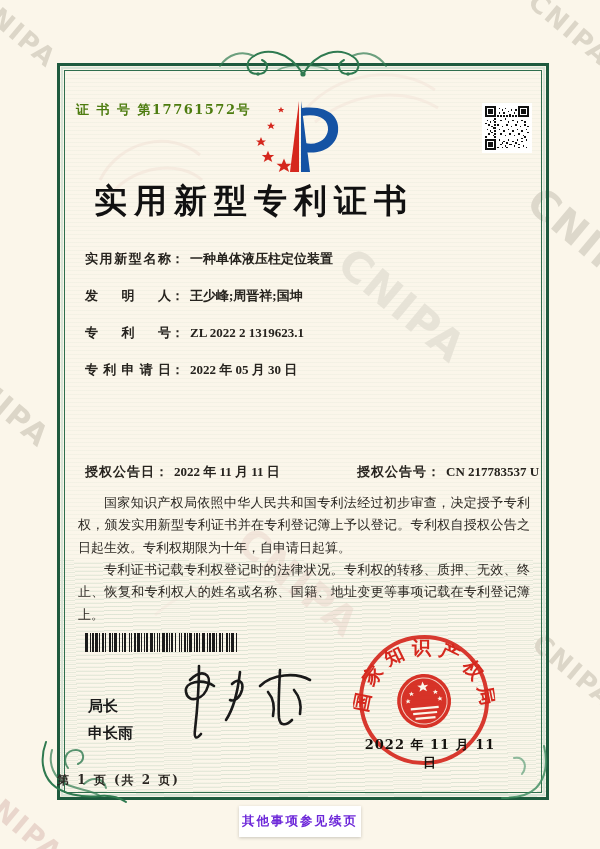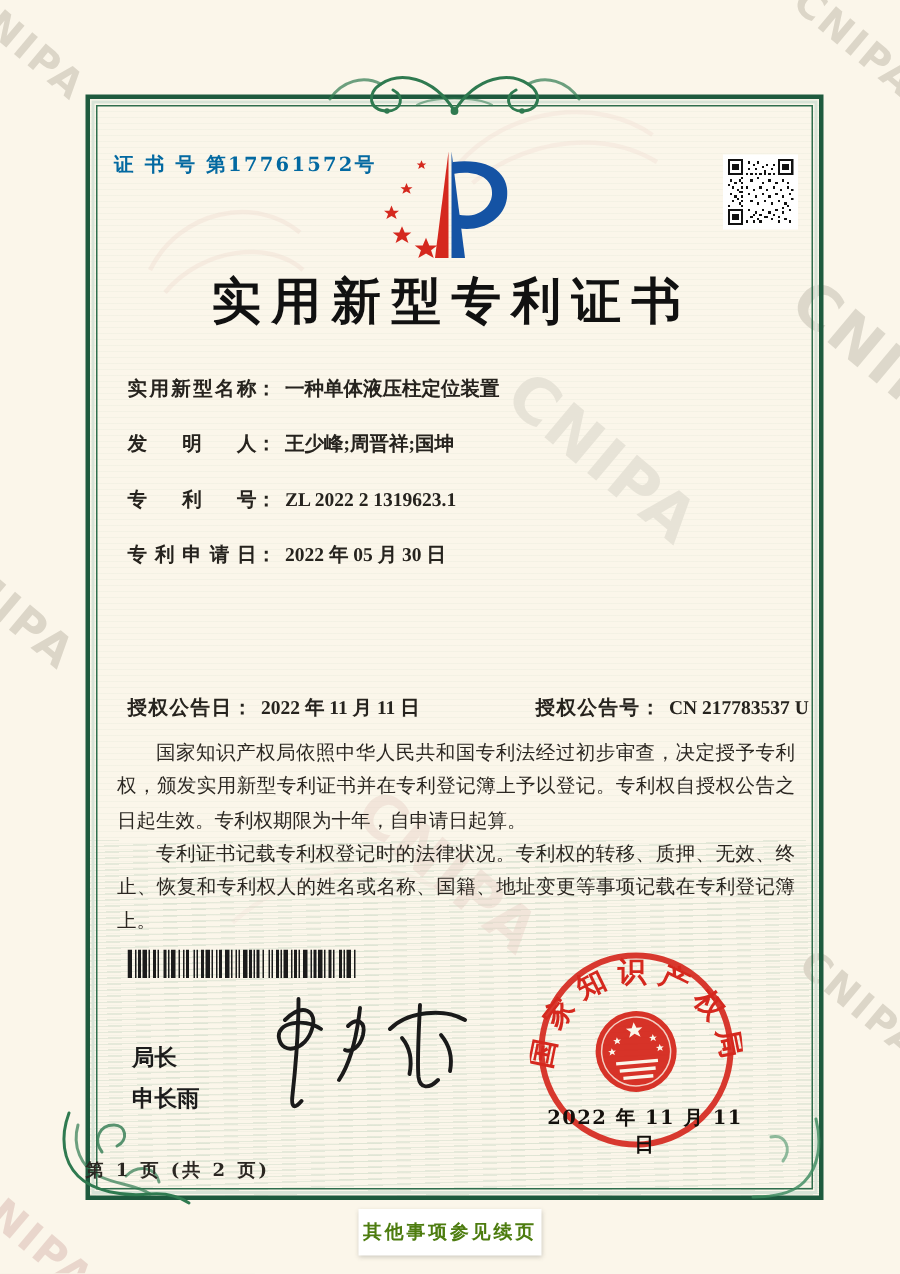--- a/index.html
+++ b/index.html
@@ -26,25 +26,25 @@
     background:repeating-linear-gradient(178deg, rgba(100,155,120,0.16) 0 1px, transparent 1px 4px);
     opacity:.9;pointer-events:none;}
   .pinkswirl{position:absolute;pointer-events:none;opacity:.6;}
   
   .frame{position:absolute;left:57px;top:63px;width:492px;height:737px;box-sizing:border-box;
          border:3px solid #1e5a3e;}
   .frame::before{content:"";position:absolute;inset:1px;border:2px solid #d7e3d6;}
   .frame::after{content:"";position:absolute;inset:4px;border:1px solid #2f6e4d;}
   
   .cert-no{position:absolute;left:76px;top:101px;font-size:13px;font-weight:600;
-           letter-spacing:1.5px;color:#0369a1;}
+           letter-spacing:1.5px;color:#4d7c0f;}
   .logo{position:absolute;left:250px;top:96px;}
   .qr{position:absolute;left:482px;top:103px;background:#fff;padding:3px;line-height:0;}
   .title{position:absolute;left:0;top:179px;width:508px;text-align:center;
-         font-size:33px;font-weight:700;letter-spacing:7px;color:#111;padding-left:47px;}
+         font-size:33px;font-weight:700;letter-spacing:7px;color:#111;}
   
   .frow{position:absolute;left:85px;font-size:13px;font-weight:600;color:#26231e;
         white-space:nowrap;font-family:Liberation Serif, serif;}
   .flabel{display:inline-block;width:86px;text-align:justify;text-align-last:justify;}
   .fcolon{display:inline-block;margin-right:6px;}
   .fy0{top:250px}.fy1{top:287px}.fy2{top:324px}.fy3{top:361px}.fy4{top:398px}.fy5{top:433px}
   .grant{top:463px;}
   .grant .col2{position:absolute;left:227px;top:0;white-space:nowrap;margin-left:45px;}
   .grant .glabel{letter-spacing:1px;}
   
@@ -57,21 +57,21 @@
            font-weight:700;font-size:15px;color:#1c1c1c;line-height:1.8;}
   .signature{position:absolute;left:168px;top:660px;}
   .seal{position:absolute;left:353px;top:629px;transform:rotate(-5deg);}
   .seal-date{position:absolute;left:362px;top:736px;width:136px;text-align:center;
              font-size:13px;font-weight:700;letter-spacing:1px;color:#14110d;}
   
   .page-num{position:absolute;left:57px;top:772px;width:492px;text-align:left;
             font-size:12px;font-weight:600;color:#2b2722;letter-spacing:2px;}
   .cont-tab{position:absolute;left:50%;top:806px;transform:translateX(-50%);
             background:#ffffff;padding:7px 3px;font-size:12.5px;font-weight:600;
-            color:#4d7c0f;box-shadow:0 1px 3px rgba(60,60,50,.25);letter-spacing:2px;
+            color:#6d28d9;box-shadow:0 1px 3px rgba(60,60,50,.25);letter-spacing:2px;
             white-space:nowrap;}
   .orn{position:absolute;pointer-events:none;}
 </style>
 </head>
 <body>
 
 <div class="page">
 
   <div class="guilloche"></div>
   <div class="guilloche2"></div>

